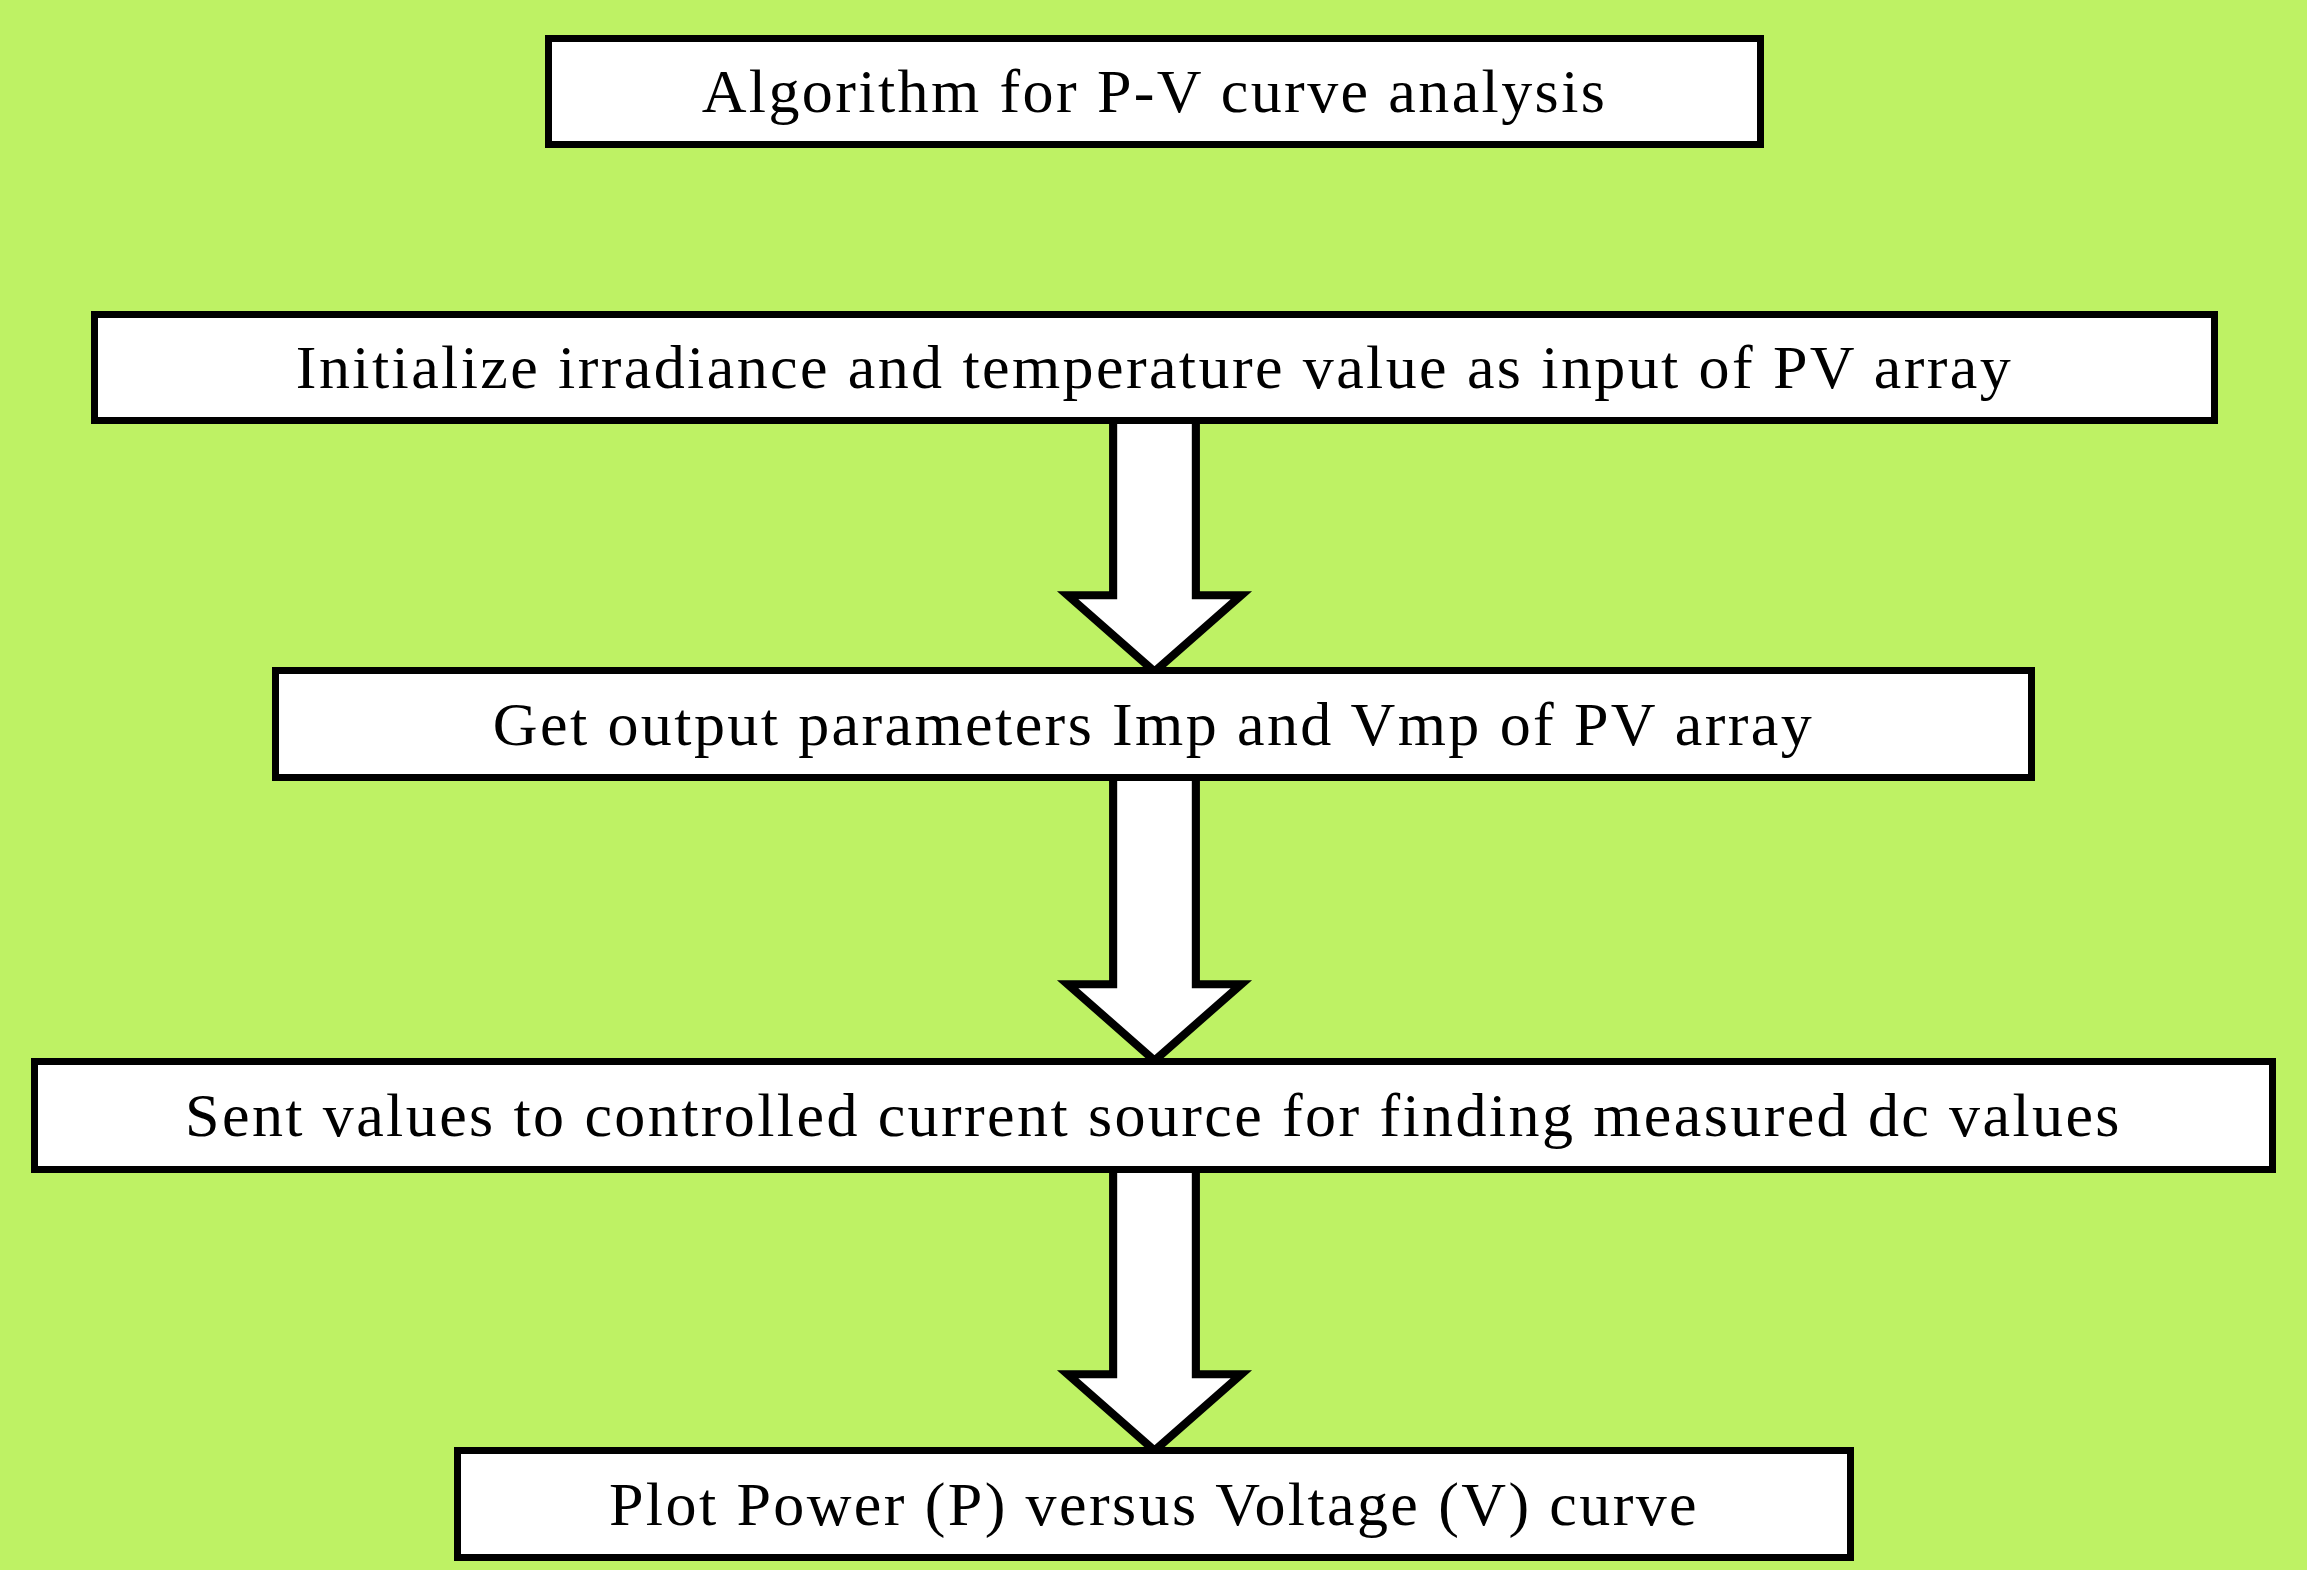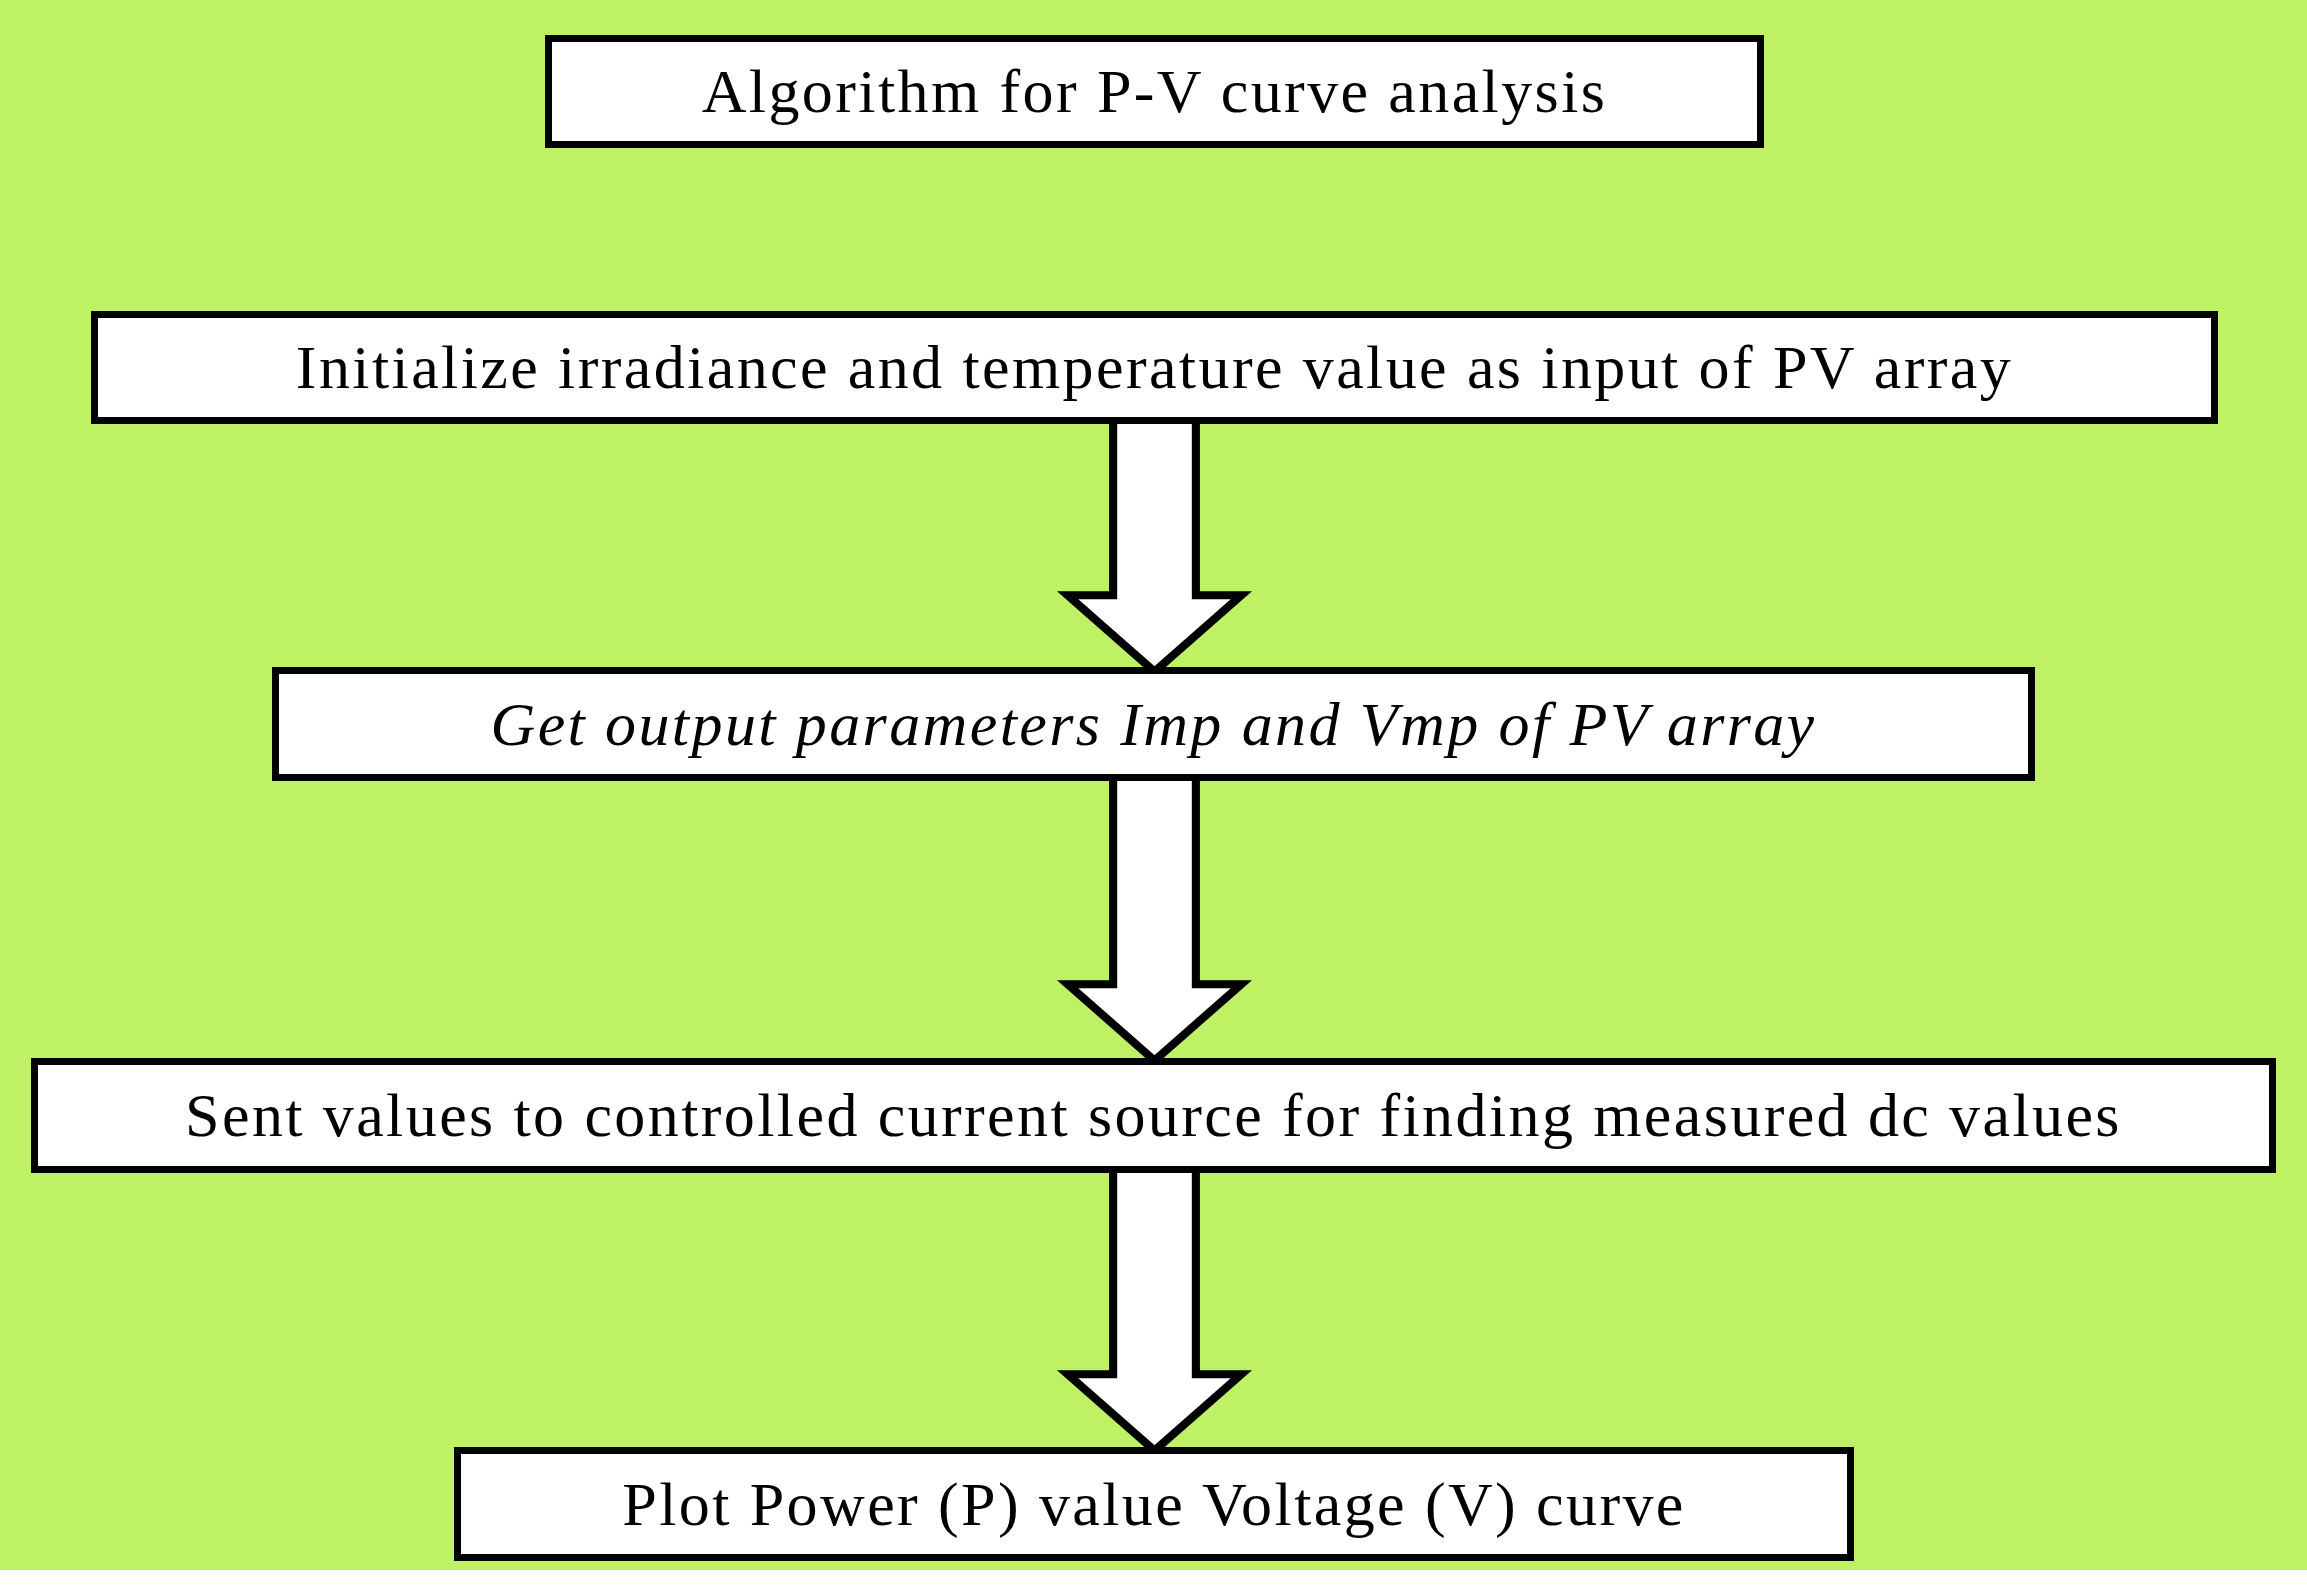--- a/index.html
+++ b/index.html
@@ -32,21 +32,21 @@
   }
   .arrow {
     position: absolute;
     width: 211px;
     height: 292px;
     z-index: 1;
   }
   
   #node-title  { left: 545px;  top: 35px;   width: 1219px; height: 113px; }
   #node-step1  { left: 91px;  top: 279px;  width: 2127px; height: 113px; margin-top: 32px; }
-  #node-step2  { left: 272px;  top: 667px;  width: 1763px; height: 114px; font-style: italic; }
+  #node-step2  { left: 272px;  top: 667px;  width: 1763px; height: 114px; }
   #node-step3  { left: 31px;   top: 1058px; width: 2245px; height: 115px; }
   #node-step4  { left: 454px;  top: 1447px; width: 1400px; height: 114px; }
   #arrow-1 { left: 1049px; top: 386px; }
   #arrow-2 { left: 1049px; top: 775px; }
   #arrow-3 { left: 1049px; top: 1165px; }
 </style>
 </head>
 <body>
 
 <div class="canvas">
@@ -73,17 +73,17 @@
 
   <div class="node" id="node-step3">
     <span>Sent values to controlled current source for finding measured dc values</span>
   </div>
 
   <svg class="arrow" id="arrow-3" viewBox="0 0 260 360" xmlns="http://www.w3.org/2000/svg">
     <path d="M 79 0 L 79 258 L 23 258 L 130 352 L 237 258 L 181 258 L 181 0" fill="#ffffff" stroke="#000000" stroke-width="10" stroke-linejoin="miter"></path>
   </svg>
 
   <div class="node" id="node-step4">
-    <span>Plot Power (P) value Voltage (V) curve</span>
+    <span>Plot Power (P) versus Voltage (V) curve</span>
   </div>
 
 </div>
 
 
 </body></html>

